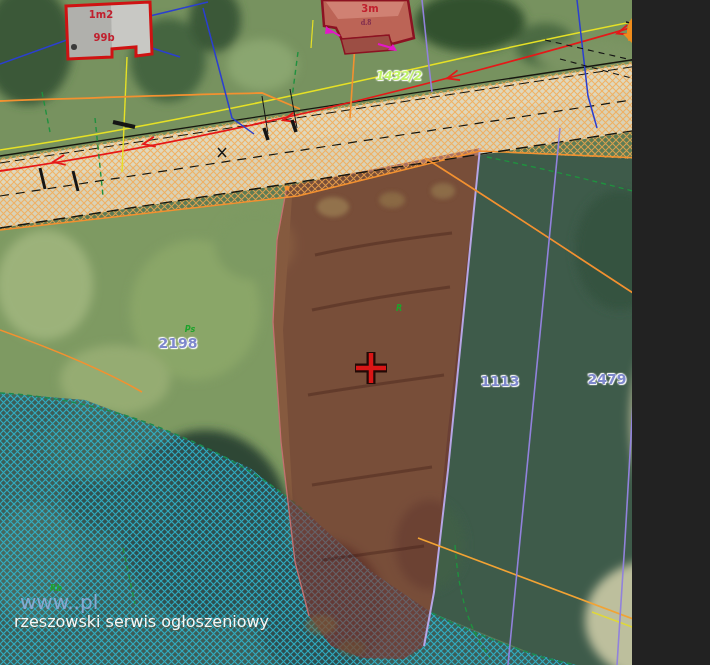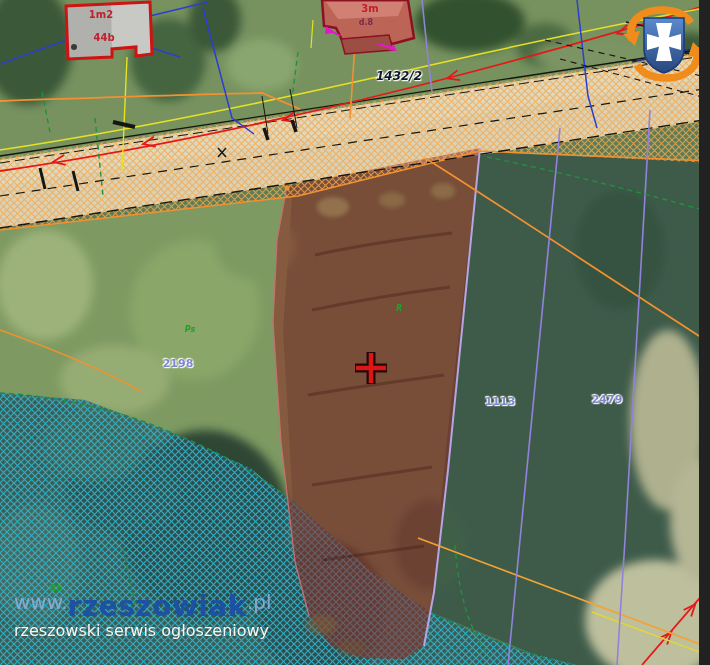--- a/index.html
+++ b/index.html
@@ -1,29 +1,29 @@
 <!DOCTYPE html>
 <html><head>
 <meta charset="utf-8">
 <style>
   html,body{margin:0;padding:0;background:#222;}
-  #stage{position:relative;width:699px;height:665px;overflow:hidden;
+  #stage{position:relative;width:632px;height:665px;overflow:hidden;
          font-family:"DejaVu Sans",sans-serif;background:#5e7c55;}
   #stage svg.scene{position:absolute;left:0;top:0;}
   .lbl{position:absolute;transform:translate(-50%,-50%);white-space:nowrap;line-height:1;}
-  .parcel-num{font-size:11px;font-weight:bold;color:#7e88cc;
-    text-shadow:0 0 2px #fff,0 0 2px #fff,1px 1px 1px #fff,-1px -1px 1px #fff;margin-top:20px;}
-  .road-num{font-size:12px;font-weight:bold;font-style:italic;color:#0f172a;
+  .parcel-num{font-size:14px;font-weight:bold;color:#7e88cc;
+    text-shadow:0 0 2px #fff,0 0 2px #fff,1px 1px 1px #fff,-1px -1px 1px #fff;}
+  .road-num{font-size:12px;font-weight:bold;font-style:italic;color:#bef264;
     text-shadow:0 0 2px #fff,0 0 2px #fff,1px 1px 1px #fff,-1px -1px 1px #fff;text-align:right;}
   .bldg{font-size:10px;font-weight:bold;color:#c1202e;}
-  .bldg-sm{font-size:8px;font-weight:bold;color:#7e2a4e;}
+  .bldg-sm{font-size:8px;font-weight:bold;color:#7e2a4e;font-family:Liberation Serif, serif;}
   .landuse{font-size:8px;font-weight:bold;color:#1ea32c;font-style:italic;}
   .logo{position:absolute;left:620px;top:4px;width:88px;height:80px;}
   .watermark{position:absolute;left:14px;top:590px;opacity:.95;}
-  .wm-line1{display:flex;align-items:flex-start;}
+  .wm-line1{display:flex;align-items:center;margin-left:6px;}
   .wm-www,.wm-tld{font-size:20px;color:#8cacd6;font-weight:normal;}
   .wm-name{font-size:28px;font-weight:bold;color:#1c50a6;letter-spacing:.5px;}
   .wm-tag{font-size:16px;color:#ffffff;margin-top:-2px;
     text-shadow:0 1px 1px rgba(110,55,0,.45);}
 </style>
 </head>
 <body>
 
 <div id="stage">
 
@@ -198,21 +198,21 @@
   <polygon points="393,44 397,51 388,50" fill="#e318c8"></polygon>
 </g>
 
 <g>
   <path d="M355,368 H387 M371,352 V384" stroke="#220a06" stroke-width="9"></path>
   <path d="M356,368 H386 M371,353 V383" stroke="#da1616" stroke-width="4.5"></path>
 </g>
 </svg>
 
 <div class="lbl bldg" style="left:101px;top:15px">1m2</div>
-<div class="lbl bldg" style="left:104px;top:38px">44b</div>
+<div class="lbl bldg" style="left:104px;top:38px">99b</div>
 <div class="lbl bldg" style="left:370px;top:9px">3m</div>
 <div class="lbl bldg-sm" style="left:366px;top:23px">d.8</div>
 <div class="lbl road-num" style="left:399px;top:76px">1432/2</div>
 <div class="lbl parcel-num" style="left:178px;top:343px">2198</div>
 <div class="lbl parcel-num" style="left:500px;top:381px">1113</div>
 <div class="lbl parcel-num" style="left:607px;top:379px">2479</div>
 <div class="lbl landuse" style="left:190px;top:330px">Ps</div>
 <div class="lbl landuse" style="left:399px;top:309px">R</div>
 <div class="lbl landuse" style="left:56px;top:589px">Rb</div>
 
@@ -229,19 +229,18 @@
       <circle cx="44" cy="38" r="4"></circle>
     </g>
     <path d="M76,44 C82,63 64,75 44,74 C32,73.5 22,69 17,61" stroke="#ef8c1c" stroke-width="7.5" fill="none"></path>
     <polygon points="73,38 85,50 68,53" fill="#ef8c1c"></polygon>
   </svg>
 </div>
 
 <div class="watermark">
   <div class="wm-line1">
     <span class="wm-www">www.</span>
-    <span class="wm-name">rzeszowiak</span>
     <span class="wm-tld">.pl</span>
   </div>
   <div class="wm-tag">rzeszowski serwis ogłoszeniowy</div>
 </div>
 
 </div>
 
 </body></html>

